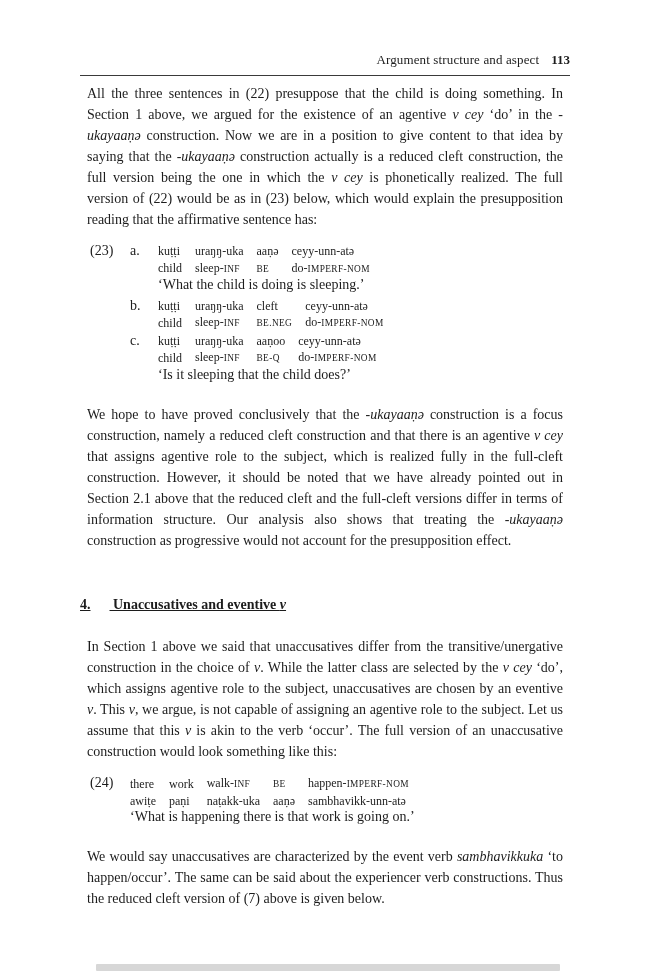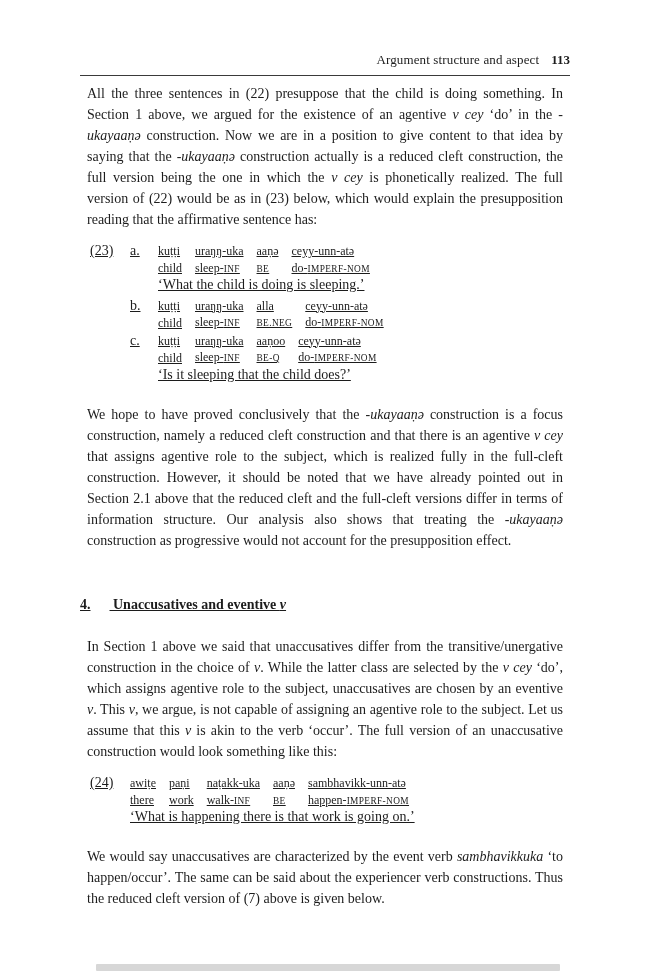--- a/index.html
+++ b/index.html
@@ -12,21 +12,21 @@
   .header{
     display:flex;justify-content:flex-end;align-items:baseline;
     padding-top:52px;padding-bottom:7px;border-bottom:1px solid #3a3a3a;
     font-size:13px;
   }
   .running-title{letter-spacing:0.01em;}
   .page-number{font-weight:bold;margin-left:12px;}
   p.body-para{margin:7px;text-align:justify;font-size:14px;line-height:21px;}
   .para-first{margin-top:27px;}
   .i{font-style:italic;}
-  .example{display:flex;font-size:14px;margin:13px 0 17px 10px;text-decoration:underline;}
+  .example{display:flex;font-size:14px;margin:13px 0 17px 10px;}
   .ex-number{width:40px;flex:none;line-height:16.5px;}
   .ex-items{display:flex;flex-direction:column;}
   .ex-item{display:flex;margin-bottom:1px;}
   .ex-label{width:28px;flex:none;line-height:16.5px;}
   table.gloss{border-collapse:collapse;border-spacing:0;}
   table.gloss td{padding:0 13px 0 0;white-space:nowrap;line-height:16.5px;font-size:12px;}
   .sc{font-size:0.78em;letter-spacing:0.04em;}
   .translation{line-height:16.5px;margin-bottom:3px;}
   h2.section-heading{font-size:14px;font-weight:bold;margin:46px 0 23px 0;text-decoration:underline;}
   .sec-num{margin-right:19px;}
@@ -75,21 +75,21 @@
       </div>
 
       <div class="ex-item">
         <div class="ex-label">b.</div>
         <div class="ex-content">
           <table class="gloss">
               <tbody>
             <tr>
               <td>kuṭṭi</td>
               <td>uraŋŋ-uka</td>
-              <td>alla</td>
+              <td>cleft</td>
               <td>ceyy-unn-atə</td>
             </tr>
             <tr>
               <td>child</td>
               <td>sleep-<span class="sc">INF</span></td>
               <td><span class="sc">BE.NEG</span></td>
               <td>do-<span class="sc">IMPERF-NOM</span></td>
             </tr>
           </tbody>
             </table>
@@ -130,32 +130,32 @@
   </h2>
 
   <p class="body-para"><span>In Section 1 above we said that unaccusatives differ from the transitive/unergative construction in the choice of </span><span class="i">v</span><span>. While the latter class are selected by the </span><span class="i">v cey</span><span> ‘do’, which assigns agentive role to the subject, unaccusatives are chosen by an eventive </span><span class="i">v</span><span>. This </span><span class="i">v</span><span>, we argue, is not capable of assigning an agentive role to the subject. Let us assume that this </span><span class="i">v</span><span> is akin to the verb ‘occur’. The full version of an unaccusative construction would look something like this:</span></p>
 
   <div class="example">
     <div class="ex-number">(24)</div>
     <div class="ex-content">
       <table class="gloss">
           <tbody>
         <tr>
+          <td>there</td>
+          <td>work</td>
+          <td>walk-<span class="sc">INF</span></td>
+          <td><span class="sc">BE</span></td>
+          <td>happen-<span class="sc">IMPERF-NOM</span></td>
+        </tr>
+        <tr>
           <td>awiṭe</td>
           <td>paṇi</td>
           <td>naṭakk-uka</td>
           <td>aaṇə</td>
           <td>sambhavikk-unn-atə</td>
-        </tr>
-        <tr>
-          <td>there</td>
-          <td>work</td>
-          <td>walk-<span class="sc">INF</span></td>
-          <td><span class="sc">BE</span></td>
-          <td>happen-<span class="sc">IMPERF-NOM</span></td>
         </tr>
       </tbody>
         </table>
       <div class="translation">‘What is happening there is that work is going on.’</div>
     </div>
   </div>
 
   <p class="body-para"><span>We would say unaccusatives are characterized by the event verb </span><span class="i">sambhavikkuka</span><span> ‘to happen/occur’. The same can be said about the experiencer verb constructions. Thus the reduced cleft version of (7) above is given below.</span></p>
 
 </div>

